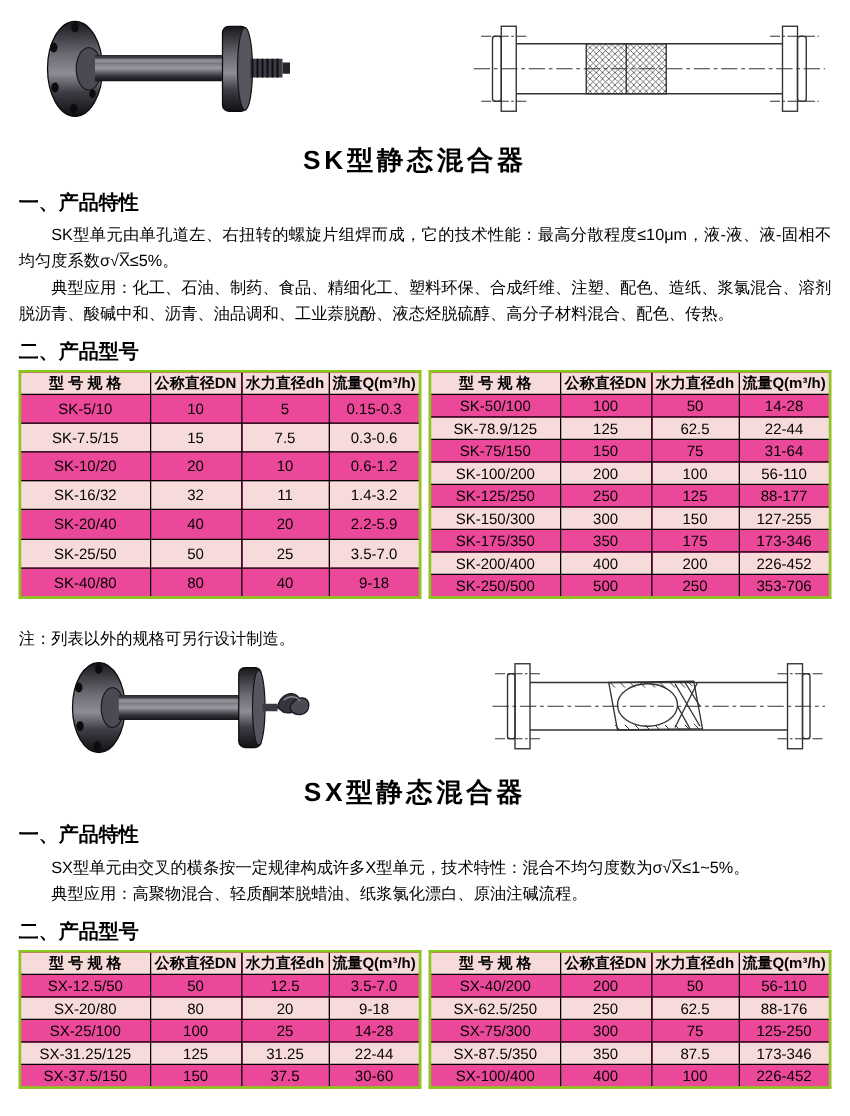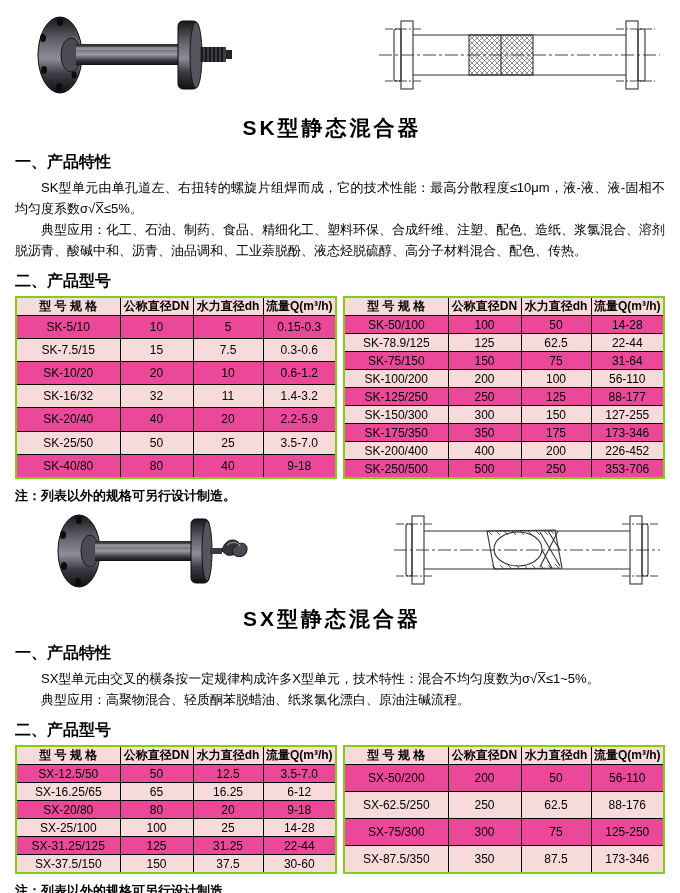--- a/index.html
+++ b/index.html
@@ -28,21 +28,21 @@
     border-collapse:collapse;border:2px solid #84cc16;width:320px;
     table-layout:fixed;background:#ec4899;
   }
   .spec-table th,.spec-table td{
     border:1px solid #000;font-size:12px;text-align:center;
     height:17px;padding:0 1px;font-weight:normal;color:#000;
     white-space:nowrap;overflow:hidden;
   }
   .spec-table thead th{background:#f7dada;font-weight:bold;}
   .spec-table tbody tr:nth-child(even) td{background:#f7dada;}
-  .note-text{font-size:13px;margin:8px 0 0 0;color:#000;font-weight:bold;}
+  .note-text{font-size:13px;margin:23px 0 0 0;color:#000;}
   .mixer-svg{display:block;}
   .sx-block .page-title{margin-top:10px;}
 </style>
 </head>
 <body>
 
 <svg width="0" height="0" style="position:absolute">
   <defs>
     <linearGradient id="metalV" x1="0" y1="0" x2="0" y2="1">
       <stop offset="0" stop-color="#17171b"></stop>
@@ -326,26 +326,20 @@
           </tr>
         </thead>
         <tbody>
             <tr>
               <td>SX-12.5/50</td>
               <td>50</td>
               <td>12.5</td>
               <td>3.5-7.0</td>
             </tr>
             <tr>
-              <td>SX-16.25/65</td>
-              <td>65</td>
-              <td>16.25</td>
-              <td>6-12</td>
-            </tr>
-            <tr>
               <td>SX-20/80</td>
               <td>80</td>
               <td>20</td>
               <td>9-18</td>
             </tr>
             <tr>
               <td>SX-25/100</td>
               <td>100</td>
               <td>25</td>
               <td>14-28</td>
@@ -375,21 +369,21 @@
         <thead>
           <tr>
             <th>型 号 规 格</th>
             <th>公称直径DN</th>
             <th>水力直径dh</th>
             <th>流量Q(m³/h)</th>
           </tr>
         </thead>
         <tbody>
             <tr>
-              <td>SX-50/200</td>
+              <td>SX-40/200</td>
               <td>200</td>
               <td>50</td>
               <td>56-110</td>
             </tr>
             <tr>
               <td>SX-62.5/250</td>
               <td>250</td>
               <td>62.5</td>
               <td>88-176</td>
             </tr>
@@ -398,19 +392,25 @@
               <td>300</td>
               <td>75</td>
               <td>125-250</td>
             </tr>
             <tr>
               <td>SX-87.5/350</td>
               <td>350</td>
               <td>87.5</td>
               <td>173-346</td>
             </tr>
+            <tr>
+              <td>SX-100/400</td>
+              <td>400</td>
+              <td>100</td>
+              <td>226-452</td>
+            </tr>
           </tbody>
       </table>
     </div>
 
     <p class="note-text">注：列表以外的规格可另行设计制造。</p>
   </div>
 </div>
 
 </body></html>

